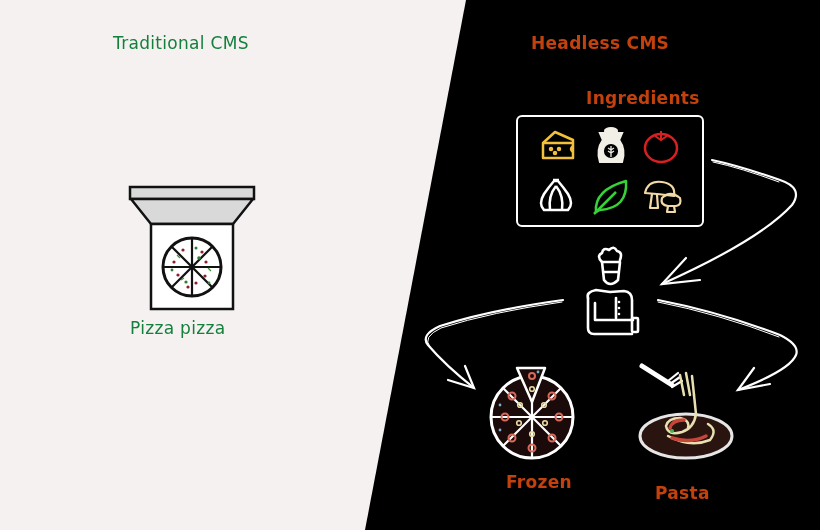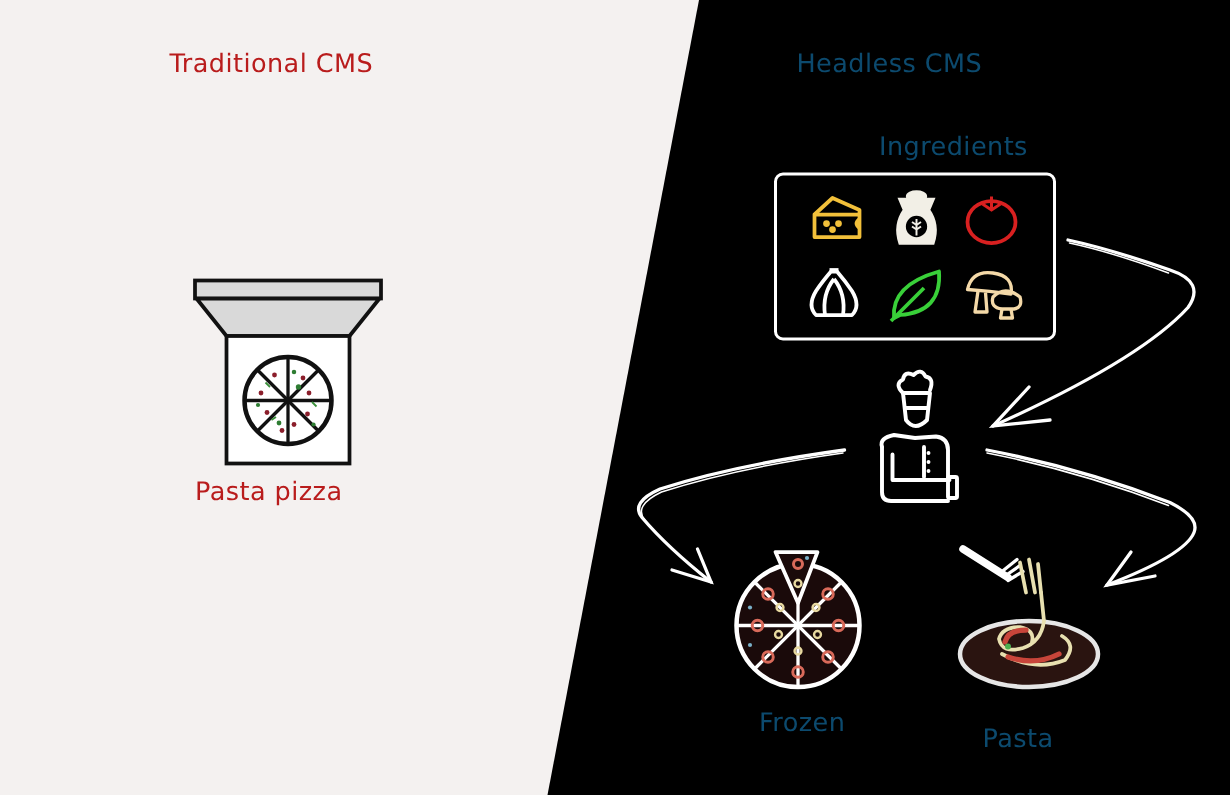--- a/index.html
+++ b/index.html
@@ -1,20 +1,20 @@
 <!DOCTYPE html>
 <html><head>
   <meta charset="utf-8">
   <style>
     html, body { margin: 0; padding: 0; }
     body { width: 820px; height: 530px; overflow: hidden; position: relative; background: #f4f1f0; font-family: "DejaVu Sans", sans-serif; }
     .canvas { position: absolute; left: 0; top: 0; width: 820px; height: 530px; }
     .label { position: absolute; font-family: "DejaVu Sans", sans-serif; font-size: 17px; letter-spacing: 0.3px; white-space: nowrap; }
-    .label.dark { color: #b91c1c; }
-    .label.light { color: #0c4a6e; }
+    .label.dark { color: #15803d; }
+    .label.light { color: #c2410c; font-weight: bold; }
     #title-left { left: 113px; top: 33px; }
     #title-right { left: 531px; top: 33px; }
     #ingredients-label { left: 586px; top: 88px; }
     #frozen-label { left: 130px; top: 318px; }
     #pizza-label { left: 506px; top: 472px; }
     #pasta-label { left: 655px; top: 472px; margin-top: 11px; }
   </style>
 </head>
 <body>
 
@@ -184,18 +184,18 @@
     </g>
     <g stroke="#c8453a" stroke-width="3.5" fill="none" stroke-linecap="round">
       <path d="M670,428 Q672,420 684,420"></path>
       <path d="M672,438 Q690,444 706,436"></path>
     </g>
     <circle cx="672" cy="431" r="2" fill="#4caf50"></circle>
   </g>
 </svg>
 
 <div class="label dark" id="title-left">Traditional CMS</div>
-<div class="label dark" id="frozen-label">Pasta pizza</div>
+<div class="label dark" id="frozen-label">Pizza pizza</div>
 
 <div class="label light" id="title-right">Headless CMS</div>
 <div class="label light" id="ingredients-label">Ingredients</div>
 <div class="label light" id="pizza-label">Frozen</div>
 <div class="label light" id="pasta-label">Pasta</div>
 
 </body></html>

